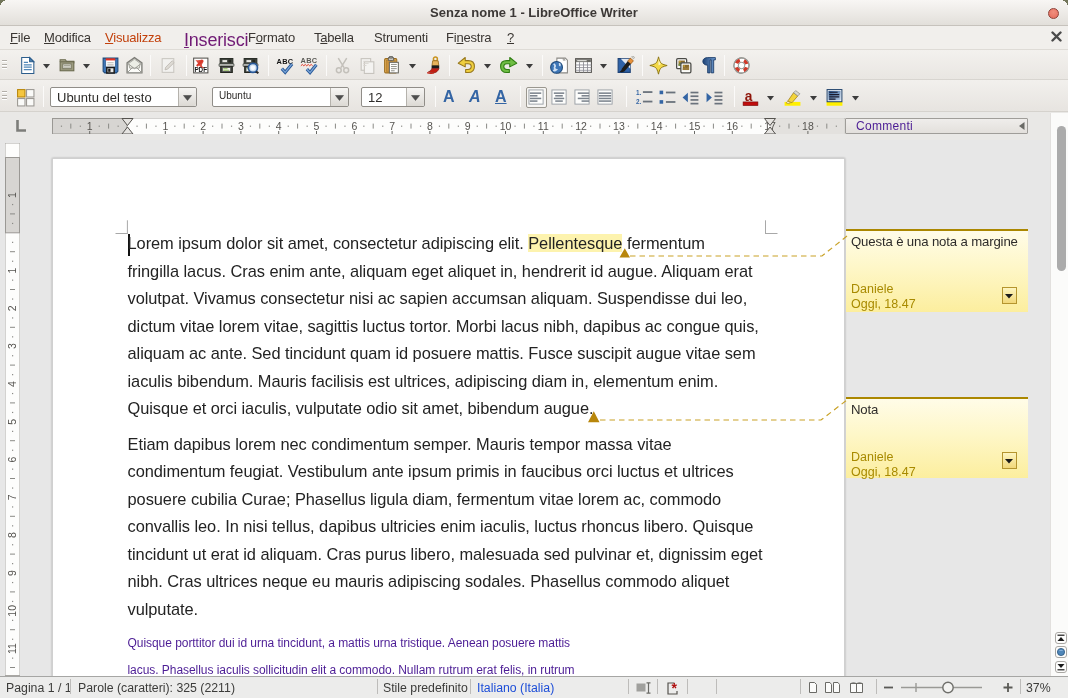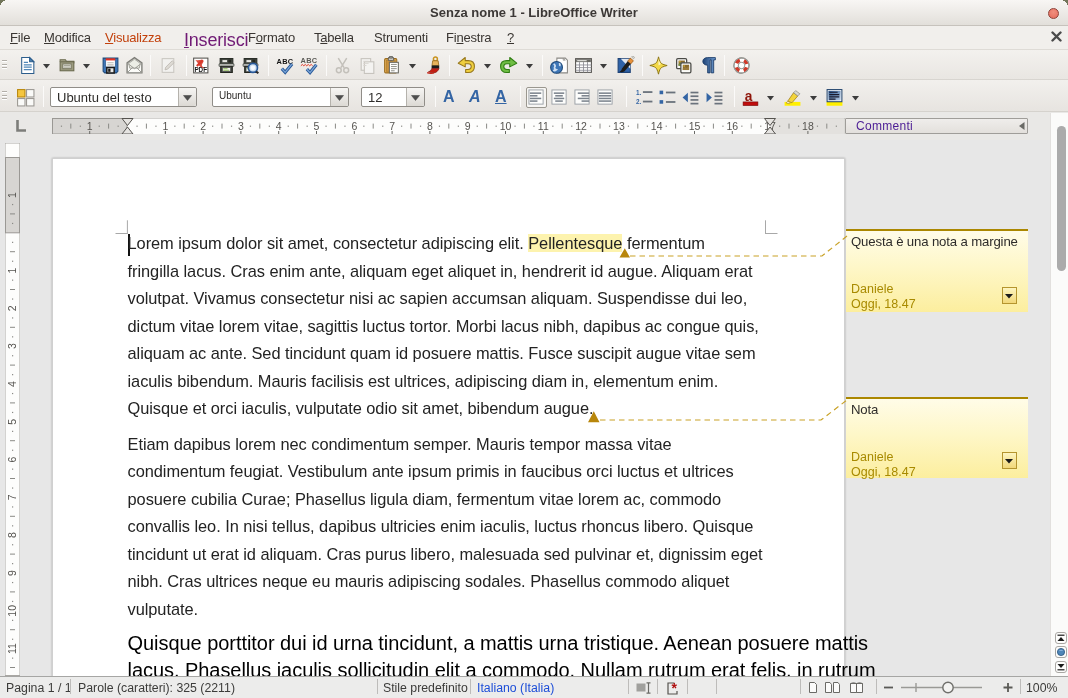--- a/index.html
+++ b/index.html
@@ -500,21 +500,21 @@
     <rect x="7" y="514.55" width="1.2" height="1.2" fill="#8a8a86"></rect>
     <rect x="5" y="523.9999999999999" width="5" height="1" fill="#8a8a86"></rect>
   </svg>
 <svg class="abs" style="left:0;top:0" width="1068" height="698" viewBox="0 0 1068 698" pointer-events="none">
     <path d="M115.5 233.5h12M127.4 220.3v13.7" stroke="#a8a8a8" stroke-width="1" fill="none"></path>
     <path d="M765.5 233.5h12M765.5 220.3v13.7" stroke="#a8a8a8" stroke-width="1" fill="none"></path>
   </svg>
 <div class="abs" style="left:127.5px;top:234px;width:2px;height:22px;background:#111"></div>
 <div class="abs" style="left:127.5px;top:230.2px;font-size:16.4px;color:#232323;line-height:27.5px;white-space:pre;letter-spacing:-0.05px">Lorem ipsum dolor sit amet, consectetur adipiscing elit. <span style="background:#fdf3ae">Pellentesque</span> fermentum<br>fringilla lacus. Cras enim ante, aliquam eget aliquet in, hendrerit id augue. Aliquam erat<br>volutpat. Vivamus consectetur nisi ac sapien accumsan aliquam. Suspendisse dui leo,<br>dictum vitae lorem vitae, sagittis luctus tortor. Morbi lacus nibh, dapibus ac congue quis,<br>aliquam ac ante. Sed tincidunt quam id posuere mattis. Fusce suscipit augue vitae sem<br>iaculis bibendum. Mauris facilisis est ultrices, adipiscing diam in, elementum enim.<br>Quisque et orci iaculis, vulputate odio sit amet, bibendum augue.</div>
 <div class="abs" style="left:127.5px;top:430.8px;font-size:16.4px;color:#232323;line-height:27.5px;white-space:pre;letter-spacing:-0.05px">Etiam dapibus lorem nec condimentum semper. Mauris tempor massa vitae<br>condimentum feugiat. Vestibulum ante ipsum primis in faucibus orci luctus et ultrices<br>posuere cubilia Curae; Phasellus ligula diam, fermentum vitae lorem ac, commodo<br>convallis leo. In nisi tellus, dapibus ultricies enim iaculis, luctus rhoncus libero. Quisque<br>tincidunt ut erat id aliquam. Cras purus libero, malesuada sed pulvinar et, dignissim eget<br>nibh. Cras ultrices neque eu mauris adipiscing sodales. Phasellus commodo aliquet<br>vulputate.</div>
-<div class="abs" style="left:127.5px;top:629.6px;font-size:20px;color:#000000;line-height:27.5px;white-space:pre;letter-spacing:-0.05px">Quisque porttitor dui id urna tincidunt, a mattis urna tristique. Aenean posuere mattis<br>lacus. Phasellus iaculis sollicitudin elit a commodo. Nullam rutrum erat felis, in rutrum</div>
+<div class="abs" style="left:127.5px;top:629.6px;font-size:12px;color:#4c1d95;line-height:27.5px;white-space:pre;letter-spacing:-0.05px">Quisque porttitor dui id urna tincidunt, a mattis urna tristique. Aenean posuere mattis<br>lacus. Phasellus iaculis sollicitudin elit a commodo. Nullam rutrum erat felis, in rutrum</div>
 <div class="abs" style="left:846px;top:229px;width:181.5px;height:82.5px;background:linear-gradient(#fffce8 0%,#fef7c8 45%,#fcee9e 100%);border-top:2px solid #ab8700"></div>
 <div class="abs" style="left:851px;top:233.5px;white-space:pre;font-size:13.2px;color:#2e2c2a;letter-spacing:-0.15px">Questa è una nota a margine</div>
 <div class="abs" style="left:851px;top:282px;white-space:pre;font-size:12.5px;color:#a88a00">Daniele</div>
 <div class="abs" style="left:851px;top:296.5px;white-space:pre;font-size:12.5px;color:#a88a00">Oggi, 18.47</div>
 <div class="abs" style="left:1001.5px;top:287px;width:15px;height:17px;background:linear-gradient(#fdf5c0,#f2d879);border:1px solid #b5952e"></div>
 <svg class="abs" style="left:1005px;top:293.5px" width="8" height="5" viewBox="0 0 8 5">
     <path d="M0 0h8L4 4.5z" fill="#1a1a1a"></path>
   </svg>
 <div class="abs" style="left:846px;top:397px;width:181.5px;height:81px;background:linear-gradient(#fffce8 0%,#fef7c8 45%,#fcee9e 100%);border-top:2px solid #ab8700"></div>
 <div class="abs" style="left:851px;top:401.5px;white-space:pre;font-size:13.2px;color:#2e2c2a;letter-spacing:-0.15px">Nota</div>
@@ -545,21 +545,21 @@
 <div class="abs" style="left:1054.5px;top:661.3px;width:12.5px;height:12px;background:#fdfdfc;border:1px solid #a9a7a3;border-radius:3px"></div>
 <svg class="abs" style="left:1056.5px;top:663.3px" width="8" height="8" viewBox="0 0 8 8">
     <path d="M0.5 6.8h7" stroke="#1a1a1a" stroke-width="1.2"></path>
     <path d="M0.5 1L4 5l3.5-4z" fill="#1a1a1a"></path>
   </svg>
 <div class="abs" style="left:0px;top:675.5px;width:1068px;height:22.5px;background:#ececeb;border-top:1px solid #a6a6a4"></div>
 <div class="abs" style="left:6px;top:681px;white-space:pre;font-size:12.3px;color:#3c3c3a">Pagina 1 / 1</div>
 <div class="abs" style="left:78px;top:681px;white-space:pre;font-size:12.3px;color:#3c3c3a">Parole (caratteri): 325 (2211)</div>
 <div class="abs" style="left:383px;top:681px;white-space:pre;font-size:12.3px;color:#3c3c3a">Stile predefinito</div>
 <div class="abs" style="left:477px;top:681px;white-space:pre;font-size:12.3px;color:#1d4ed8">Italiano (Italia)</div>
-<div class="abs" style="left:1026px;top:681px;white-space:pre;font-size:12.3px;color:#3c3c3a">100%</div>
+<div class="abs" style="left:1026px;top:681px;white-space:pre;font-size:12.3px;color:#3c3c3a">37%</div>
 <div class="abs" style="left:70px;top:679px;width:1px;height:15px;background:#bdbcba"></div>
 <div class="abs" style="left:377px;top:679px;width:1px;height:15px;background:#bdbcba"></div>
 <div class="abs" style="left:470px;top:679px;width:1px;height:15px;background:#bdbcba"></div>
 <div class="abs" style="left:628px;top:679px;width:1px;height:15px;background:#bdbcba"></div>
 <div class="abs" style="left:657px;top:679px;width:1px;height:15px;background:#bdbcba"></div>
 <div class="abs" style="left:687px;top:679px;width:1px;height:15px;background:#bdbcba"></div>
 <div class="abs" style="left:716px;top:679px;width:1px;height:15px;background:#bdbcba"></div>
 <div class="abs" style="left:800px;top:679px;width:1px;height:15px;background:#bdbcba"></div>
 <div class="abs" style="left:876px;top:679px;width:1px;height:15px;background:#bdbcba"></div>
 <div class="abs" style="left:1020px;top:679px;width:1px;height:15px;background:#bdbcba"></div>

